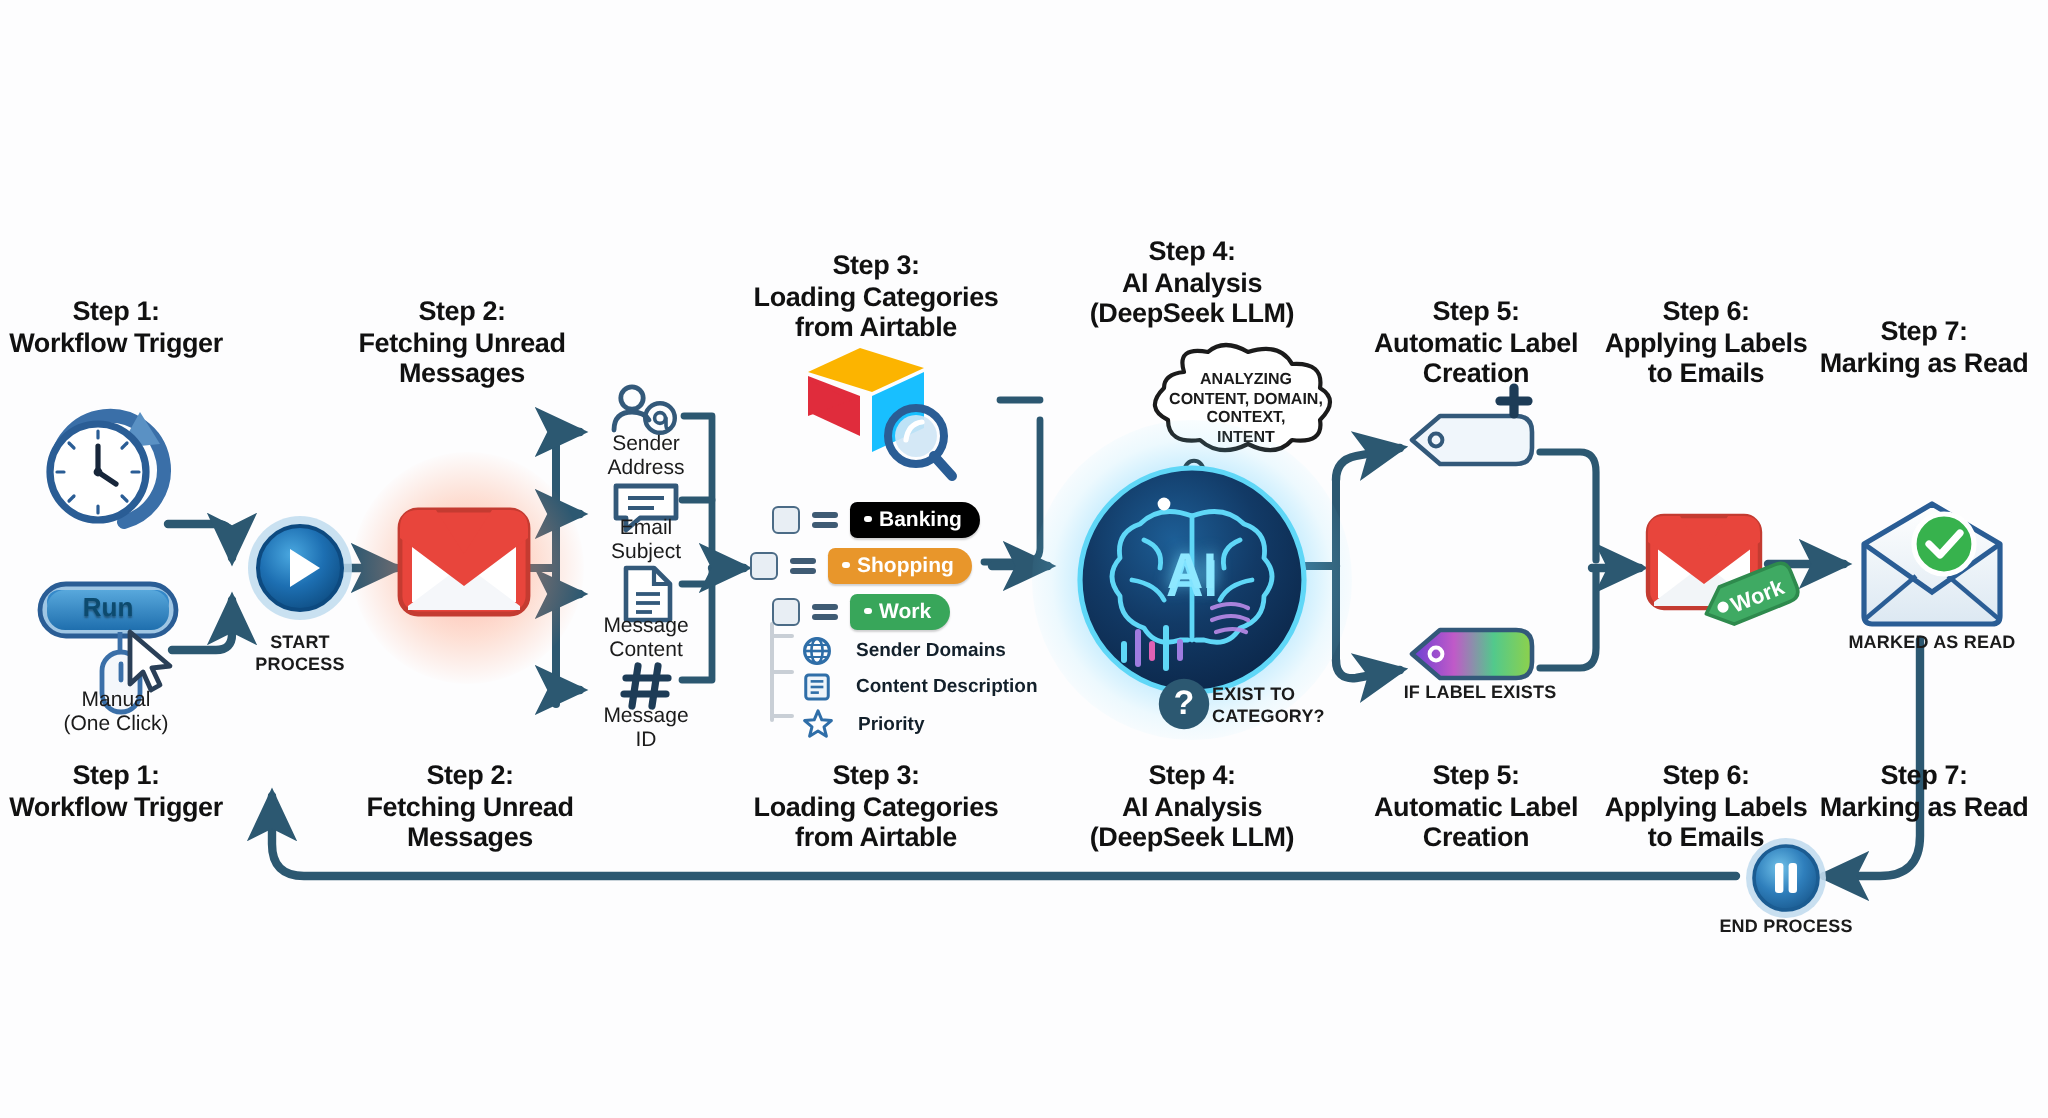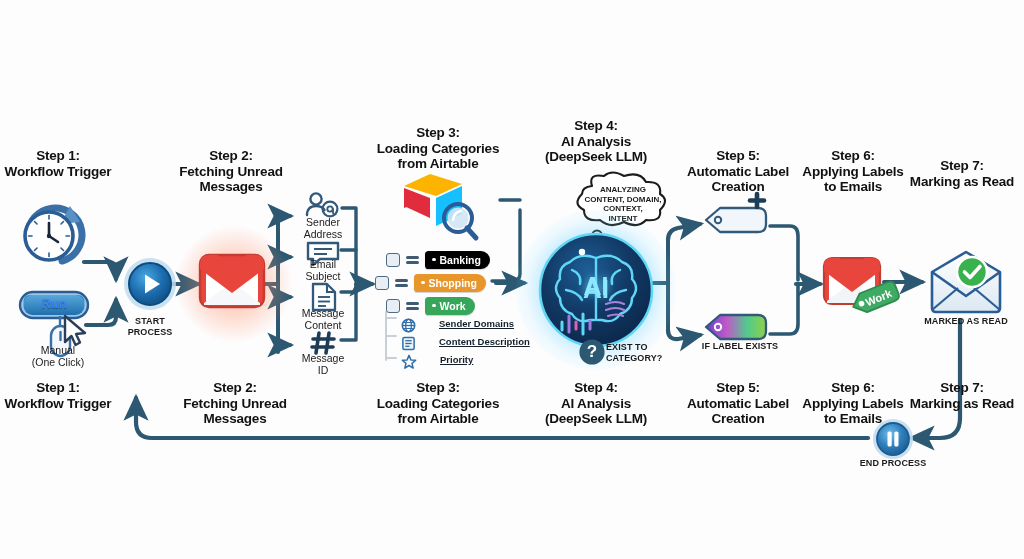--- a/index.html
+++ b/index.html
@@ -73,22 +73,22 @@
     background:#fff;display:inline-block;flex:0 0 auto;
   }
   .pill-row{display:flex;align-items:center;gap:6px;position:absolute;}
   .chk{
     width:12px;height:12px;border:1.6px solid #4b6b86;border-radius:3px;
     background:#e8eef4;flex:0 0 auto;
   }
   .eq{display:flex;flex-direction:column;gap:2.5px;flex:0 0 auto;}
   .eq i{display:block;width:13px;height:2.6px;background:#3f5b74;border-radius:1.5px;}
   .sub-row{
-    position:absolute;display:flex;gap:23px;
-    font-size:9.5px;font-weight:bold;color:#13202b;text-decoration:underline;
+    position:absolute;display:flex;align-items:center;gap:12px;
+    font-size:9.5px;font-weight:bold;color:#13202b;
   }
   .brain-glow{
     position:absolute;border-radius:50%;
     background:radial-gradient(circle, rgba(90,215,255,0.75) 0%, rgba(80,200,255,0.45) 38%, rgba(120,220,255,0.12) 62%, rgba(255,255,255,0) 76%);
     pointer-events:none;
   }
 </style>
 </head>
 <body>
 
@@ -244,21 +244,21 @@
     <rect x="2" y="2" width="68" height="26" rx="13" fill="#9fc6e4" stroke="#2a5d95" stroke-width="2.4"></rect>
     <rect x="5.5" y="5" width="61" height="12" rx="6" fill="#2f86c8" opacity="0.95"></rect>
     <rect x="5.5" y="5" width="61" height="20" rx="9" fill="url(#runG)"></rect>
     <defs>
       <linearGradient id="runG" x1="0" y1="0" x2="0" y2="1">
         <stop offset="0%" stop-color="#58a8dc"></stop>
         <stop offset="100%" stop-color="#1f6fae"></stop>
       </linearGradient>
     </defs>
   </svg>
-  <div class="abs" style="left:18px;top:294px;width:72px;text-align:center;color:#3b82f6;font-weight:bold;font-size:13px;line-height:20px;text-shadow:0 1px 1px rgba(0,0,0,.35);">Run</div>
+  <div class="abs" style="left:18px;top:294px;width:72px;text-align:center;color:#0c4a6e;font-weight:bold;font-size:13px;line-height:20px;text-shadow:0 1px 1px rgba(0,0,0,.35);">Run</div>
   <svg class="abs" style="left:40px;top:312px;" width="60" height="62">
     <line x1="20" y1="4" x2="20" y2="14" stroke="#3a6fa8" stroke-width="2.4"></line>
     <rect x="11" y="14" width="19" height="30" rx="9.5" fill="#f4f7fb" stroke="#3a6fa8" stroke-width="2.4"></rect>
     <line x1="20.5" y1="20" x2="20.5" y2="28" stroke="#3a6fa8" stroke-width="2.4" stroke-linecap="round"></line>
     <path d="M25,4 L25,30 L31.5,24 L35.5,33 L40,30.5 L36,22 L45,21 Z" fill="#ffffff" stroke="#2a3f57" stroke-width="2.4" stroke-linejoin="round"></path>
   </svg>
   <div class="cap" style="left:10px;top:344px;width:96px;">Manual
 (One Click)</div>
 
   <svg class="abs" style="left:122px;top:256px;" width="56" height="56">

